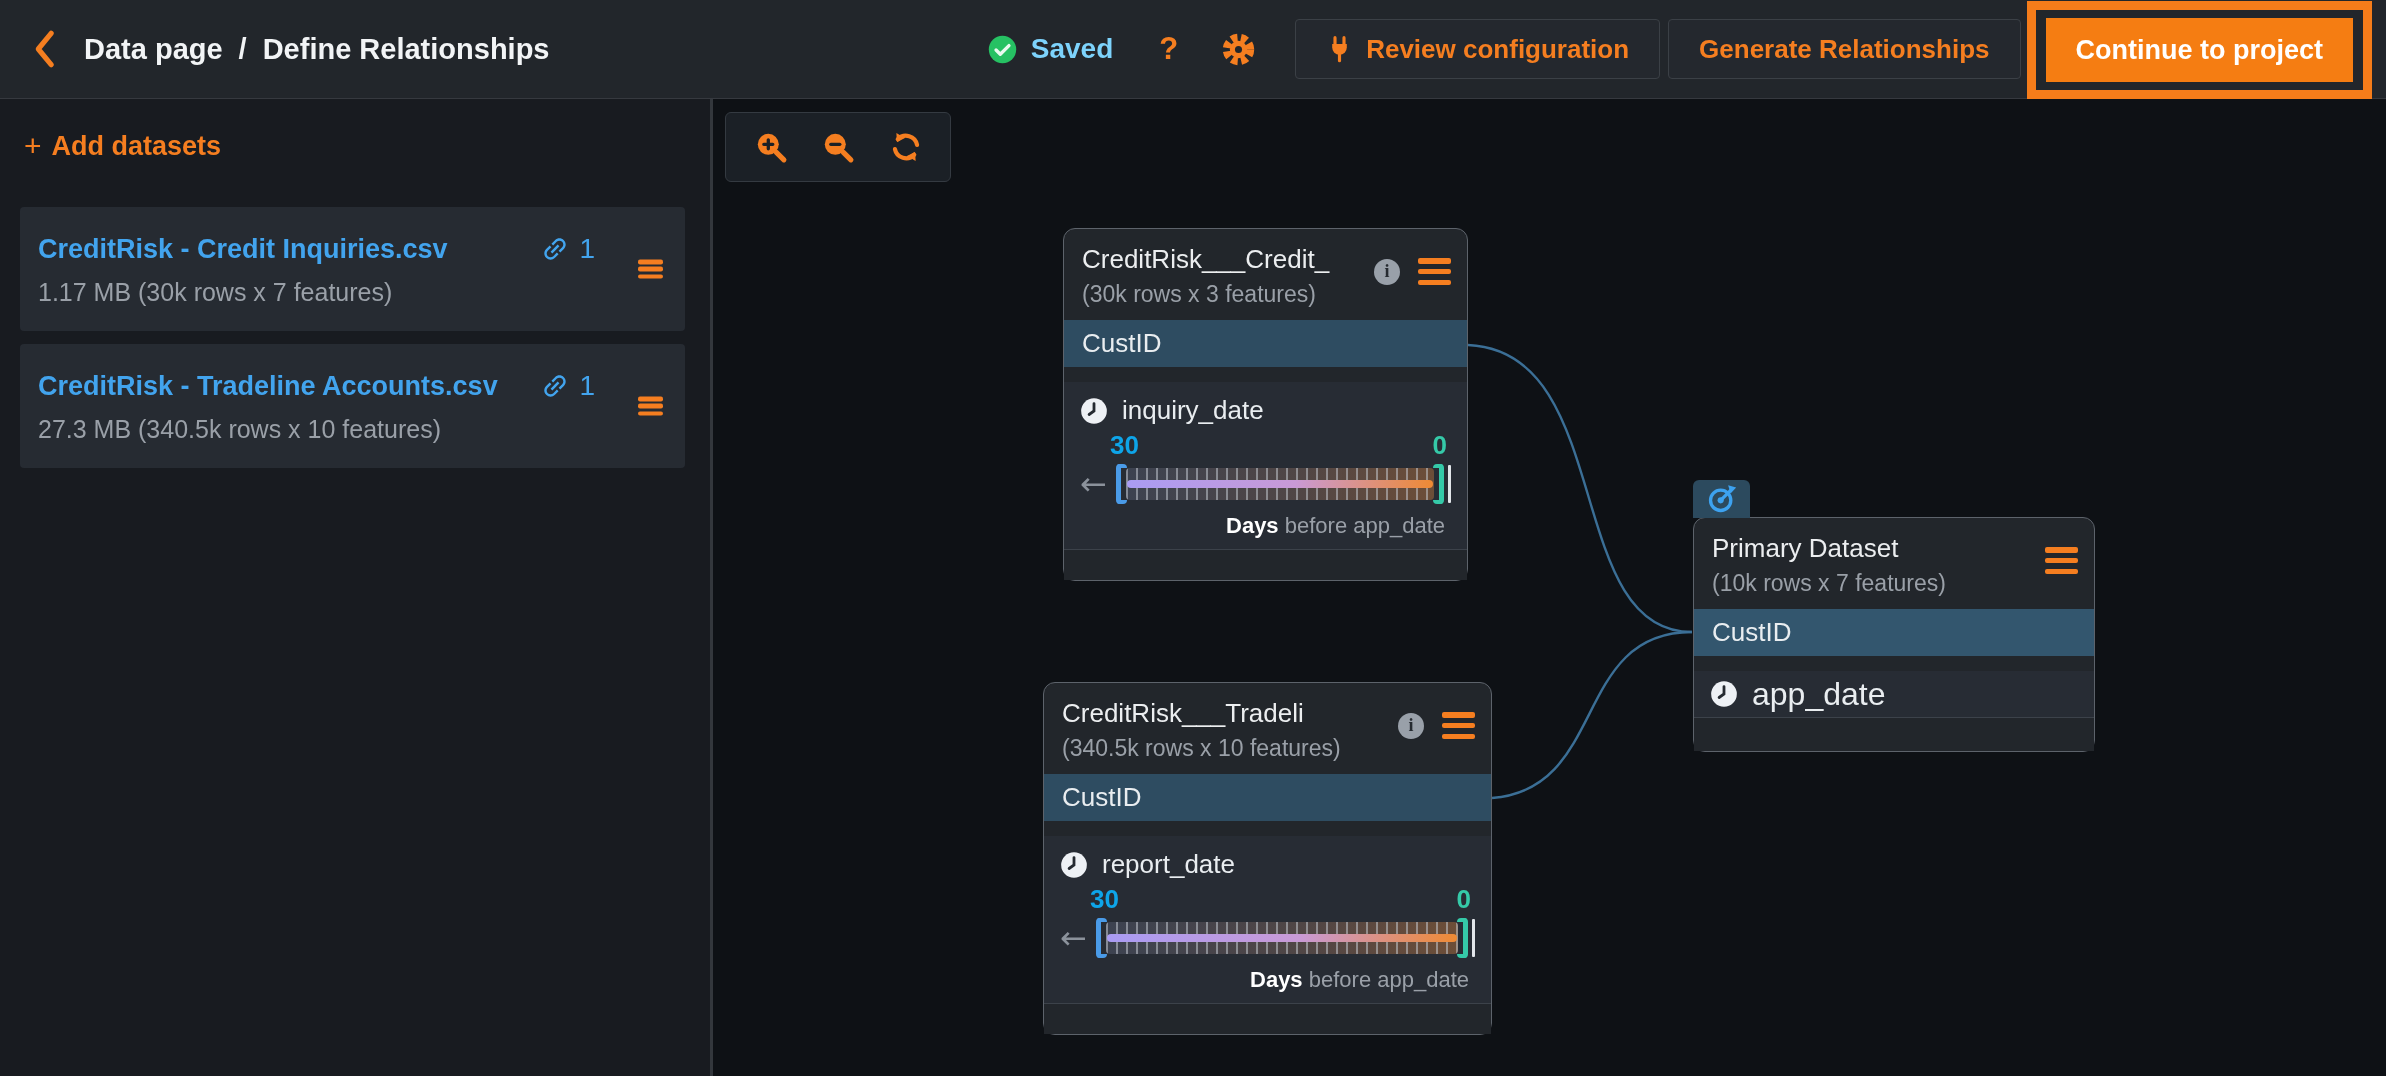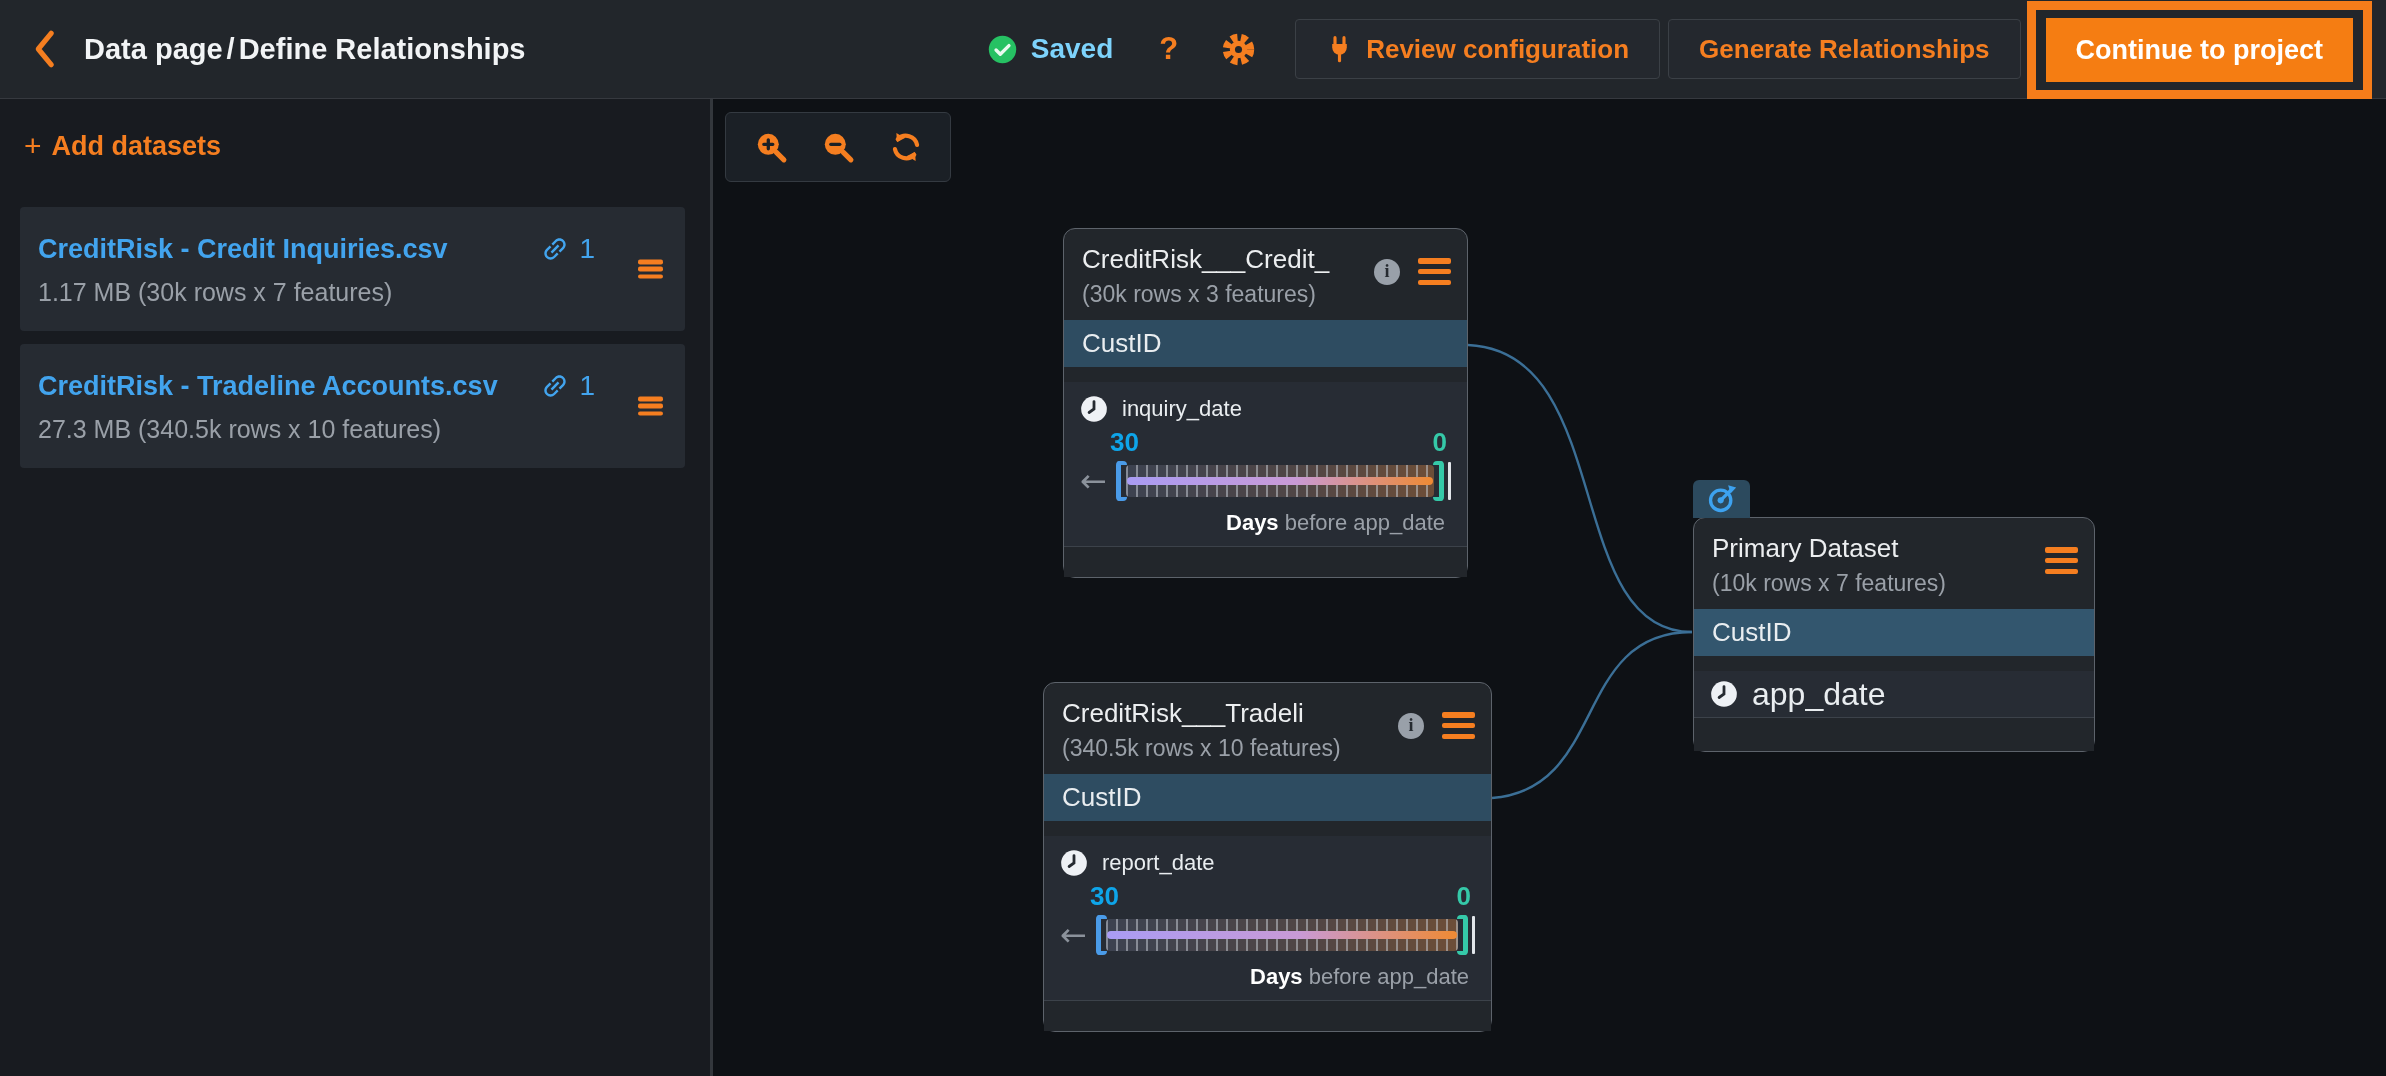--- a/index.html
+++ b/index.html
@@ -8,21 +8,21 @@
     position:relative; width:2386px; height:1076px; overflow:hidden;
     font-family:"Liberation Sans", sans-serif; color:#eef0f2; background:#0e1115;
   }
   
   .topbar {
     position:absolute; left:0; top:0; width:2386px; height:99px;
     background:#22262b; border-bottom:1px solid #36393f;
     display:flex; align-items:center; padding:0 14px 0 26px; z-index:5;
   }
   .back-btn { width:36px; height:44px; display:flex; align-items:center; justify-content:center; cursor:pointer; }
-  .breadcrumb { display:flex; align-items:center; gap:4px; margin-left:22px; font-size:29px; font-weight:bold; color:#f2f4f6; white-space:nowrap; }
+  .breadcrumb { display:flex; align-items:center; gap:16px; margin-left:22px; font-size:29px; font-weight:bold; color:#f2f4f6; white-space:nowrap; }
   .top-right { margin-left:auto; display:flex; align-items:center; }
   .saved { display:flex; align-items:center; gap:13px; color:#7dd3fc; font-size:28px; font-weight:bold; }
   .help-q { color:#f57e20; font-size:31px; font-weight:bold; margin-left:46px; }
   .gear-wrap { margin-left:42px; display:flex; align-items:center; }
   .ghost-btn {
     margin-left:38px; height:60px; display:flex; align-items:center; gap:13px;
     background:#24282e; border:1px solid #3b4046; border-radius:4px;
     color:#f57e20; font-size:26px; font-weight:bold; padding:0 30px;
     font-family:"Liberation Sans", sans-serif; cursor:pointer; white-space:nowrap;
   }
@@ -81,21 +81,21 @@
     width:26px; height:26px; border-radius:50%; background:#99a0a9; color:#262b31;
     font-size:18px; font-weight:bold; display:flex; align-items:center; justify-content:center;
     font-family:"Liberation Serif", serif; cursor:pointer;
   }
   .key-row {
     height:47px; background:#2e4c61; display:flex; align-items:center;
     padding-left:18px; font-size:26px; color:#e9edf0; cursor:pointer;
   }
   .node-gap { height:15px; background:#22262b; }
   .date-panel { background:#272c34; border-bottom:1px solid #3c424a; padding:13px 16px 10px 16px; }
-  .date-row { display:flex; align-items:center; gap:14px; font-size:22px; color:#e9edf0; }
+  .date-row { display:flex; align-items:center; gap:14px; font-size:26px; color:#e9edf0; }
   .range-labels { display:flex; justify-content:space-between; padding:4px 4px 0 30px; font-size:26px; font-weight:bold; }
   .r-start { color:#0ea5e9; }
   .r-end { color:#35c9a8; }
   .range-row { display:flex; align-items:center; height:42px; margin-top:2px; }
   .r-arrow { color:#8b929b; font-size:32px; line-height:30px; width:36px; font-family:"DejaVu Sans", sans-serif; }
   .bracket { width:11px; height:40px; border-radius:4px; }
   .bracket.l { border-left:5px solid #4a9be8; border-top:4px solid #4a9be8; border-bottom:4px solid #4a9be8; margin-right:-1px; }
   .bracket.r { border-right:5px solid #35c9a8; border-top:4px solid #35c9a8; border-bottom:4px solid #35c9a8; margin-left:-1px; }
   .strip {
     flex:1; height:32px; position:relative; border-radius:4px;

